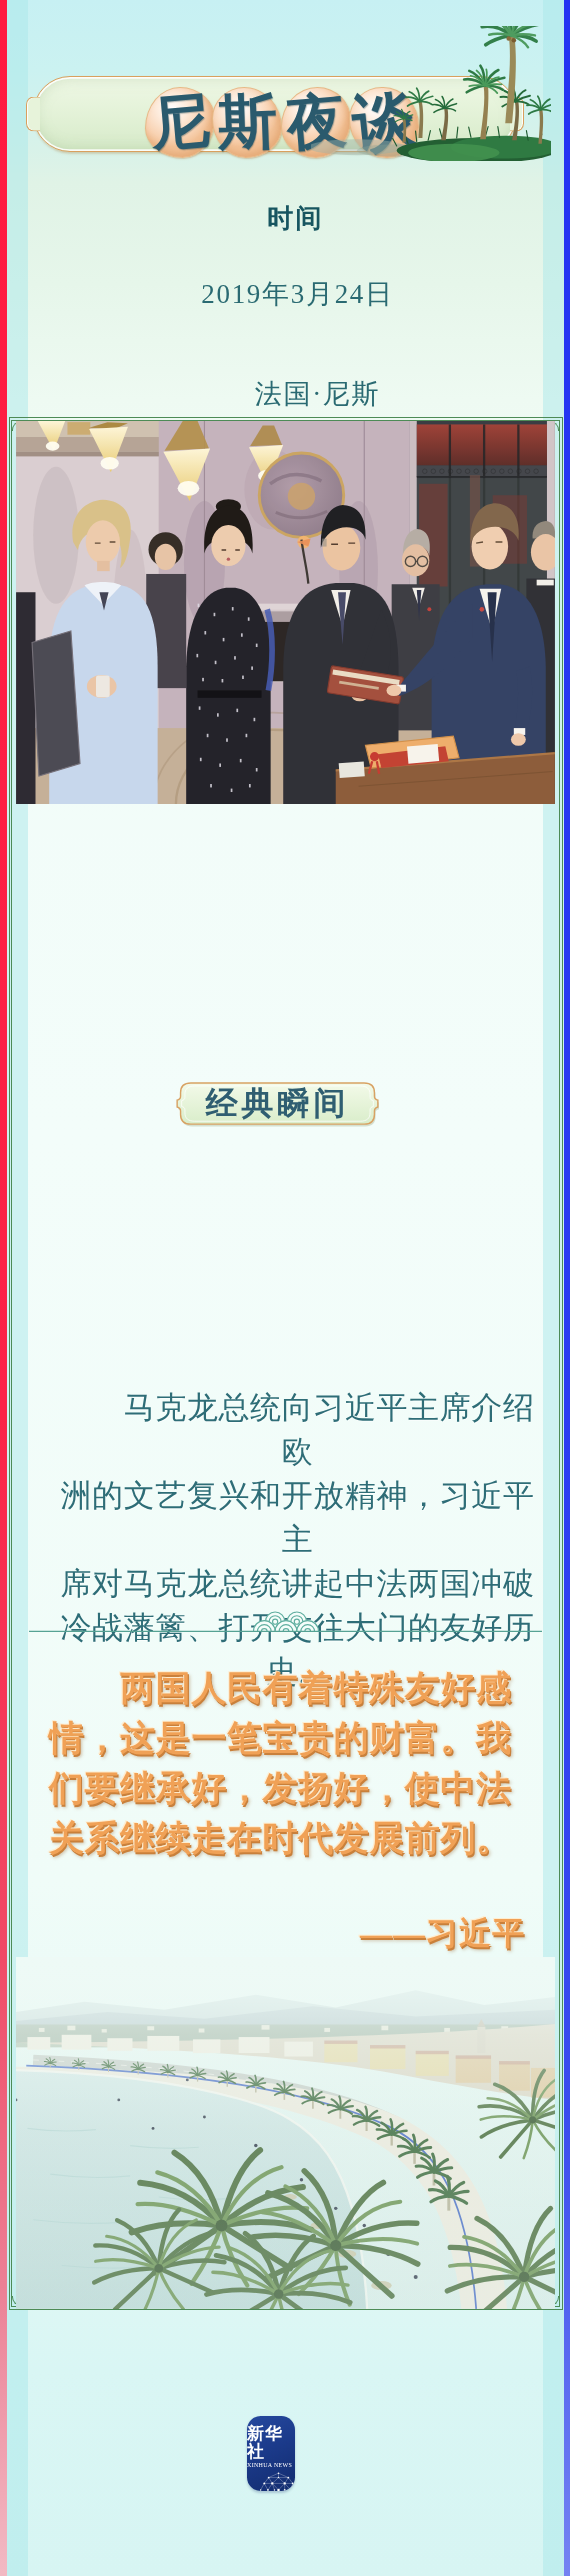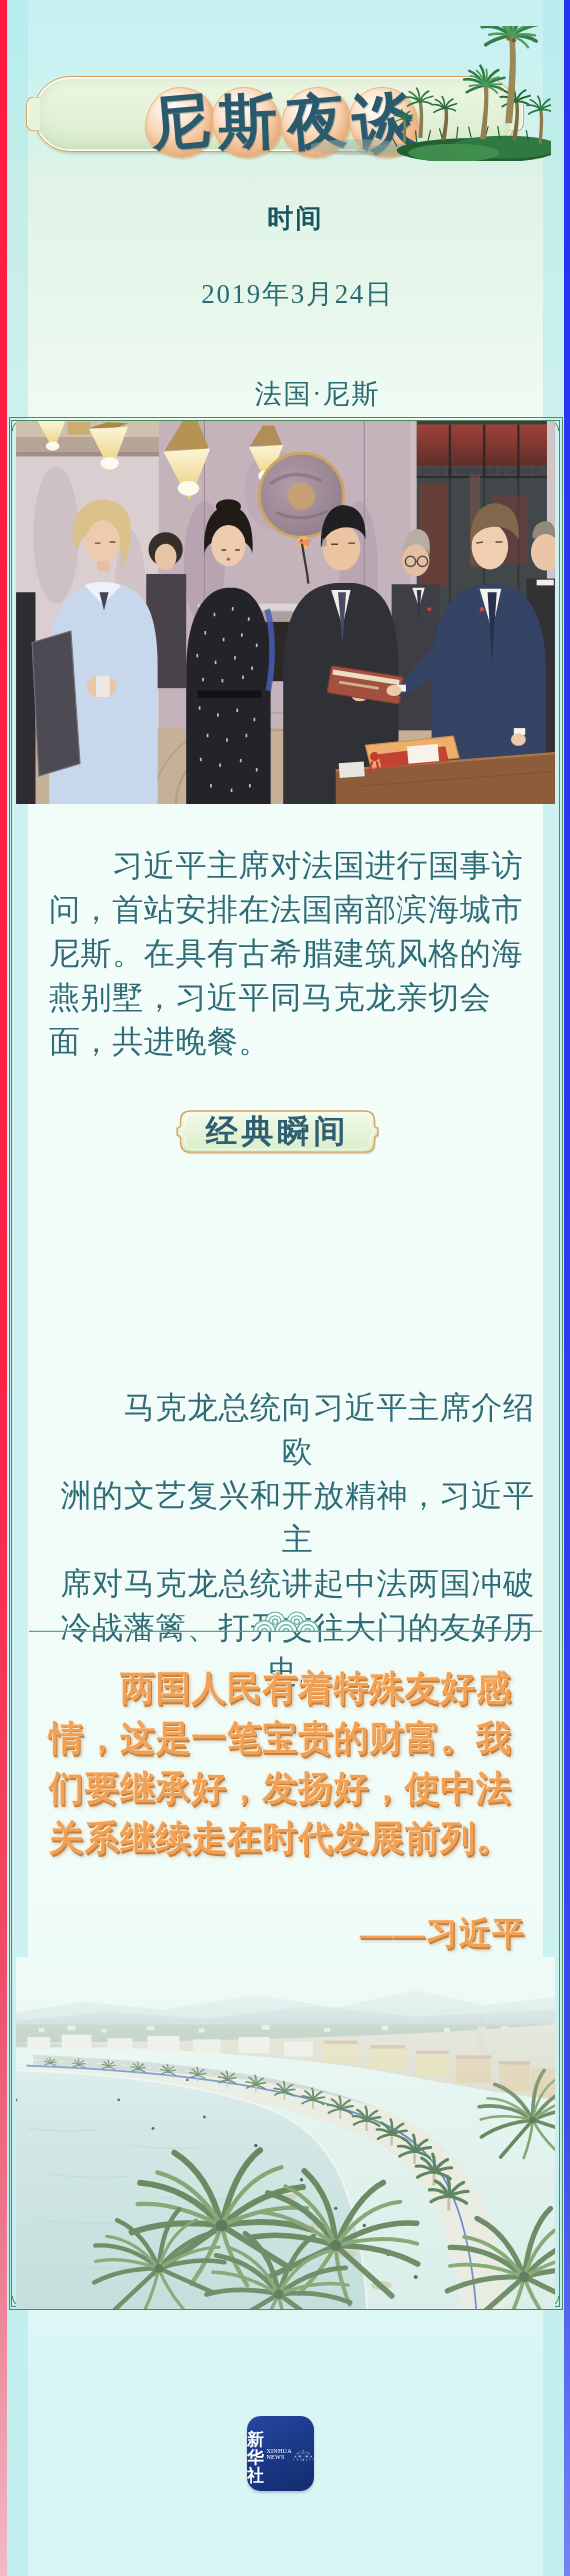--- a/index.html
+++ b/index.html
@@ -100,21 +100,21 @@
   .para {
     position:absolute; left:49px; width:497px;
     font-size:31px; line-height:44px; letter-spacing:0.6px;
     color:#2e6d77; white-space:pre-line; text-align:left;
     text-shadow:0.6px 0.6px 0 rgba(255,255,255,.6);
   }
   .para.p1 { top:844px; }
   .para.p2 { top:1162px; }
   .para.p3 { top:1386px;text-align:center; }
 
-  .badge { position:absolute; left:176px; top:1079px; width:203px; height:48px;margin-top:28px; }
+  .badge { position:absolute; left:176px; top:1079px; width:203px; height:48px; }
   .badge svg { display:block; width:100%; height:100%; }
   .badge text {
     font-family:"Liberation Sans","DejaVu Sans",sans-serif;
     font-weight:800; font-size:56px; letter-spacing:7px; fill:#2f5e71;
   }
 
   .divider { position:absolute; left:28.5px; top:1604px; width:514px; height:34px; }
 
   .quote {
     position:absolute; left:49px; top:1664px; width:497px;
@@ -124,24 +124,24 @@
   }
   .attribution {
     position:absolute; left:47px; top:1912px; width:491px;
     text-align:right; padding-right:12.6px;
     font-size:32px; font-weight:700; color:#f0a156; letter-spacing:1.1px;
     text-shadow:-1.1px -1.1px 0 rgba(255,236,205,.95), 1.1px 1.7px 0 #c9803b, 2.3px 3.4px 3.4px rgba(140,80,20,.35);
   }
 
   
   .xinhua {
-    position:absolute; left:247px; top:2416px; width:67px; height:75px;
+    position:absolute; left:247px; top:2416px; width:48px; height:75px;
     border-radius:13.7px; overflow:hidden;
     background: linear-gradient(155deg,#25489e 0%,#1b3a8a 45%,#122c6e 100%);
-    display:flex; align-items:center;
+    display:flex; flex-direction:column; align-items:flex-start;
     box-shadow:0 1.1px 2.3px rgba(30,60,120,.25);
   }
   .xinhua .cn {
     margin-top:8.6px; font-family:"Liberation Sans","DejaVu Sans",sans-serif;
     font-weight:800; font-size:17px; line-height:18px; color:#ffffff; letter-spacing:1.1px;
   }
   .xinhua .en {
     margin-top:1.7px; font-family:"Liberation Serif","DejaVu Serif",serif;
     font-size:6px; color:#ffffff; letter-spacing:0.3px;
   }
@@ -468,25 +468,20 @@
       <rect x="566" y="598" width="44" height="26" fill="#e7e6df" transform="rotate(-4 588 611)"></rect>
       <path d="M612,568 L766,552 L776,590 L622,608 Z" fill="#eeab67" stroke="#cf8c44" stroke-width="2"></path>
       <path d="M634,584 L752,570 L758,596 L640,608 Z" fill="#c03a2b"></path>
       <rect x="686" y="568" width="54" height="30" fill="#f7f4ec" transform="rotate(-5 713 583)"></rect>
       <circle cx="628" cy="588" r="8" fill="#c5332a"></circle>
       <path d="M624,596 l-6,22 M632,596 l4,22" stroke="#c5332a" stroke-width="4"></path>
       <rect x="0" y="0" width="944" height="671" fill="#f6e9dd" opacity="0.05"></rect>
     </svg>
   </div>
 
-  <div class="para p1">　　习近平主席对法国进行国事访
-问，首站安排在法国南部滨海城市
-尼斯。在具有古希腊建筑风格的海
-燕别墅，习近平同马克龙亲切会
-面，共进晚餐。</div>
 
   <div class="badge">
     <svg viewBox="0 0 356 84" xmlns="http://www.w3.org/2000/svg">
       <defs>
         <linearGradient id="bgr" x1="0" y1="0" x2="0" y2="1">
           <stop offset="0" stop-color="#f3fae9"></stop>
             <stop offset="1" stop-color="#d9edca"></stop>
         </linearGradient>
       </defs>
       <path d="M26,7 H330 C342,7 348,13 348,24 L348,30 C348,34 350,36 354,37 L354,49 C350,50 348,52 348,56 L348,62 C348,73 342,79 330,79 H26 C14,79 8,73 8,62 L8,56 C8,52 6,50 2,49 L2,37 C6,36 8,34 8,30 L8,24 C8,13 14,7 26,7 Z" transform="translate(2,4)" fill="#b9c9ae" opacity="0.55"></path>

